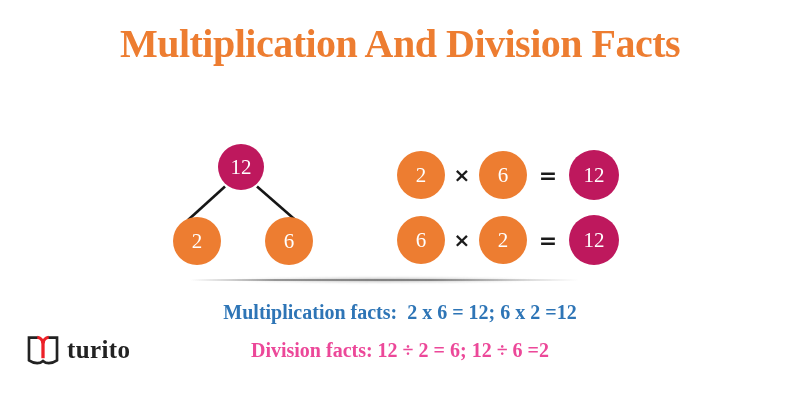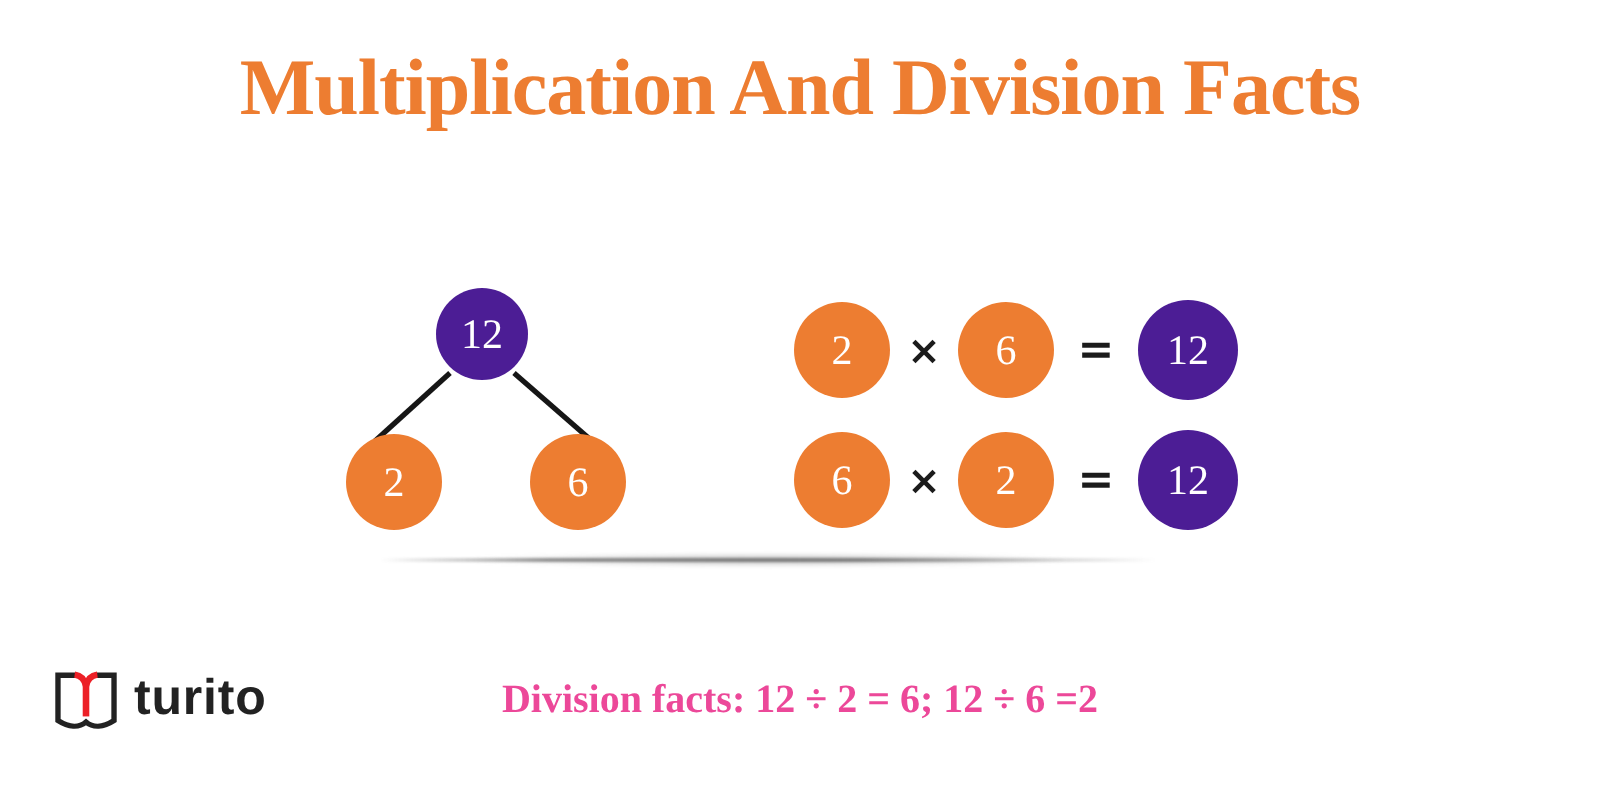--- a/index.html
+++ b/index.html
@@ -13,21 +13,21 @@
     text-align:center; font-size:40px; font-weight:bold;
     letter-spacing:-0.5px; color:#ED7D31; margin:0;
   }
   
   .circle {
     position:absolute; border-radius:50%;
     display:flex; align-items:center; justify-content:center;
     color:#ffffff; font-size:21px; font-family:"Liberation Serif", serif;
   }
   .orange { background:#ED7D31; }
-  .blue   { background:#4c1d95; }
+  .blue   { background:#be185d; }
   .tree-root  { left:218px; top:144px; width:46px; height:46px; }
   .tree-left  { left:173px; top:217px; width:48px; height:48px; }
   .tree-right { left:265px; top:217px; width:48px; height:48px; }
   .connector-svg { position:absolute; left:0; top:0; width:800px; height:400px; pointer-events:none; }
   
   .shadow {
     position:absolute; left:188px; top:276px; width:392px; height:8px; border-radius:50%;
     background:radial-gradient(ellipse 50% 50% at 50% 50%,
       rgba(95,95,95,0.45), rgba(130,130,130,0.22) 55%, rgba(160,160,160,0) 78%);
     filter:blur(1.1px);
@@ -54,21 +54,21 @@
   .fact {
     position:absolute; left:0; width:100%; text-align:center;
     font-size:20px; font-weight:bold; white-space:pre; margin:0;
   }
   .fact-mult { top:301px; color:#2E75B6; }
   .fact-div  { top:339px; color:#ec4899; }
   
   .logo { position:absolute; left:26px; top:334px; display:flex; align-items:center; }
   .logo-icon { width:34px; height:34px; display:block; }
   .logo-text {
-    margin-left:7px; font-family:Liberation Sans, sans-serif; font-weight:bold;
+    margin-left:7px; font-family:Liberation Serif, serif; font-weight:bold;
     font-size:25px; color:#222222; letter-spacing:0.4px; padding-bottom:3px;
   }
 </style>
 </head>
 <body>
 
 <div class="canvas">
 
   <h1 class="title">Multiplication And Division Facts</h1>
 
@@ -94,20 +94,21 @@
   </div>
 
   <div class="eq-row eq-row-2">
     <div class="circle orange">6</div>
     <span class="op op-times">×</span>
     <div class="circle orange">2</div>
     <span class="op op-equals">=</span>
     <div class="circle blue">12</div>
   </div>
 
+  <p class="fact fact-mult">Multiplication facts:  2 x 6 = 12; 6 x 2 =12</p>
   <p class="fact fact-div">Division facts: 12 ÷ 2 = 6; 12 ÷ 6 =2</p>
 
   <div class="logo">
     <svg class="logo-icon" viewBox="0 0 33 33" xmlns="http://www.w3.org/2000/svg">
       <path d="M11 3.5 H2.9 V25.5 C8 28.8 13 29.2 16.5 26.2 C20 29.2 25 28.8 30.1 25.5 V3.5 H22" fill="none" stroke="#222222" stroke-width="2.6" stroke-linecap="square"></path>
       <path d="M11 3.2 C14 3.6 15.8 5.4 16.5 8.8" fill="none" stroke="#EC2027" stroke-width="3"></path>
       <path d="M22 3.2 C19 3.6 17.2 5.4 16.5 8.8" fill="none" stroke="#EC2027" stroke-width="3"></path>
       <path d="M16.5 7.5 V23.5" fill="none" stroke="#EC2027" stroke-width="3.2"></path>
     </svg>
     <span class="logo-text">turito</span>

